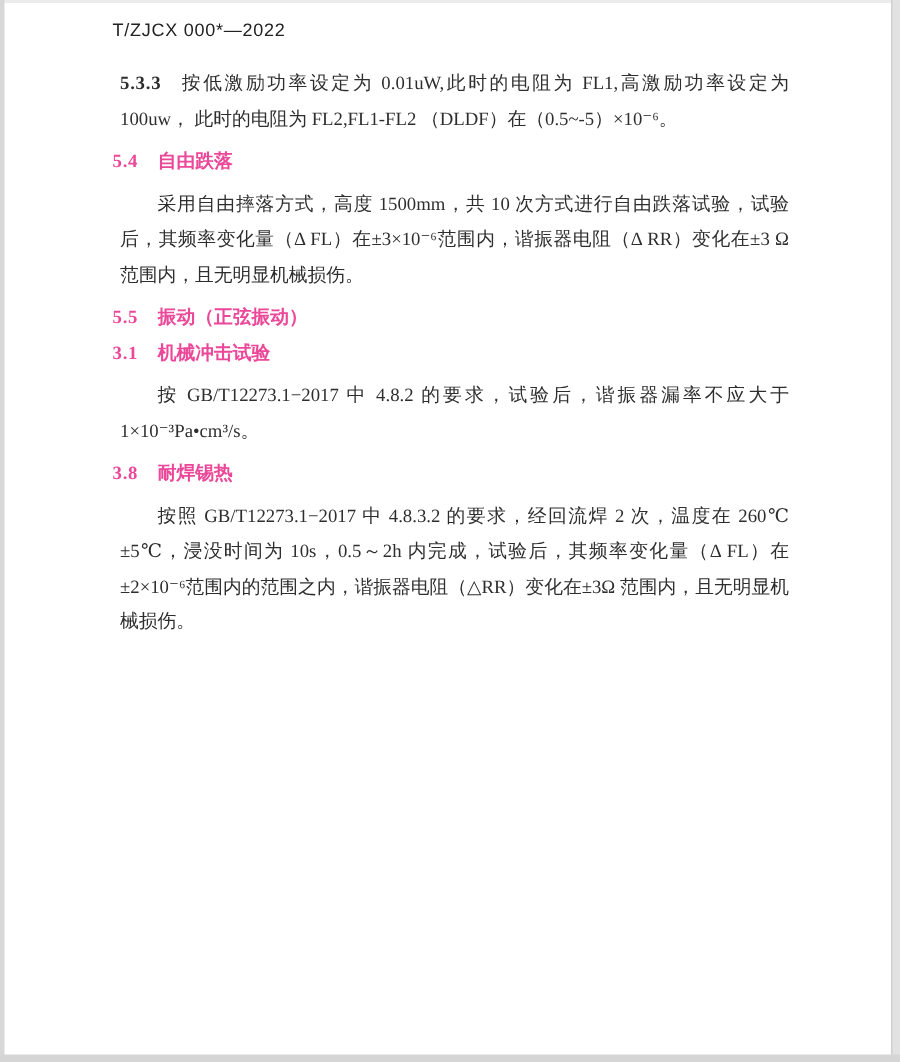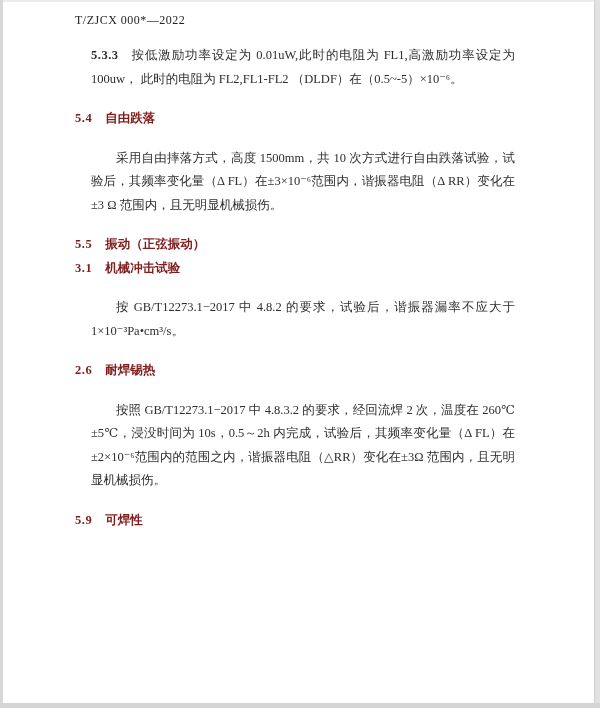--- a/index.html
+++ b/index.html
@@ -37,50 +37,50 @@
     width: 100%; height: 2px;
     background: #ececec;
   }
   .content {
     position: absolute;
     left: 75px;
     top: 12px;
     width: 456px;
   }
   .doc-header {
-    font-family: Liberation Serif, serif;
+    font-family: Liberation Sans, sans-serif;
     font-size: 12px;
     letter-spacing: 0.5px;
     color: #222222;
     margin-bottom: 16px;
     line-height: 16px;
   }
   .blocks {
     width: 100%;
   }
   .para {
     font-size: 12.5px;
     line-height: 23.5px;
     text-align: justify;
-    margin: 16px;
+    margin: 5px;
   }
   .para.indent {
     text-indent: 25px;
   }
   .para.clause .num {
     font-weight: bold;
     margin-right: 12px;
     letter-spacing: 0.5px;
   }
   .heading {
     font-weight: bold;
     font-size: 12.5px;
     line-height: 23.5px;
     margin-top: 0;
-    color: #7f1d1d;
+    color: #ec4899;
   }
   .heading .num {
     margin-right: 13px;
     letter-spacing: 0.5px;
   }
 </style>
 </head>
 <body>
 
 <div class="edge-top"></div>
@@ -91,18 +91,17 @@
 <div class="content">
   <div class="doc-header">T/ZJCX 000*—2022</div>
 
   <div class="blocks">
       <div class="para clause"><span class="num">5.3.3</span><span class="text">按低激励功率设定为 0.01uW,此时的电阻为 FL1,高激励功率设定为 100uw， 此时的电阻为 FL2,FL1-FL2 （DLDF）在（0.5~-5）×10⁻⁶。</span></div>
       <div class="heading"><span class="num">5.4</span><span class="title">自由跌落</span></div>
       <div class="para indent">采用自由摔落方式，高度 1500mm，共 10 次方式进行自由跌落试验，试验后，其频率变化量（Δ FL）在±3×10⁻⁶范围内，谐振器电阻（Δ RR）变化在±3 Ω 范围内，且无明显机械损伤。</div>
       <div class="heading"><span class="num">5.5</span><span class="title">振动（正弦振动）</span></div>
       <div class="heading"><span class="num">3.1</span><span class="title">机械冲击试验</span></div>
       <div class="para indent">按 GB/T12273.1−2017 中 4.8.2 的要求，试验后，谐振器漏率不应大于 1×10⁻³Pa•cm³/s。</div>
-      <div class="heading"><span class="num">2.6</span><span class="title">耐焊锡热</span></div>
+      <div class="heading"><span class="num">3.8</span><span class="title">耐焊锡热</span></div>
       <div class="para indent">按照 GB/T12273.1−2017 中 4.8.3.2 的要求，经回流焊 2 次，温度在 260℃±5℃，浸没时间为 10s，0.5～2h 内完成，试验后，其频率变化量（Δ FL）在±2×10⁻⁶范围内的范围之内，谐振器电阻（△RR）变化在±3Ω 范围内，且无明显机械损伤。</div>
-      <div class="heading"><span class="num">5.9</span><span class="title">可焊性</span></div>
       <div class="heading"></div>
     </div>
 </div>
 
 </body></html>

